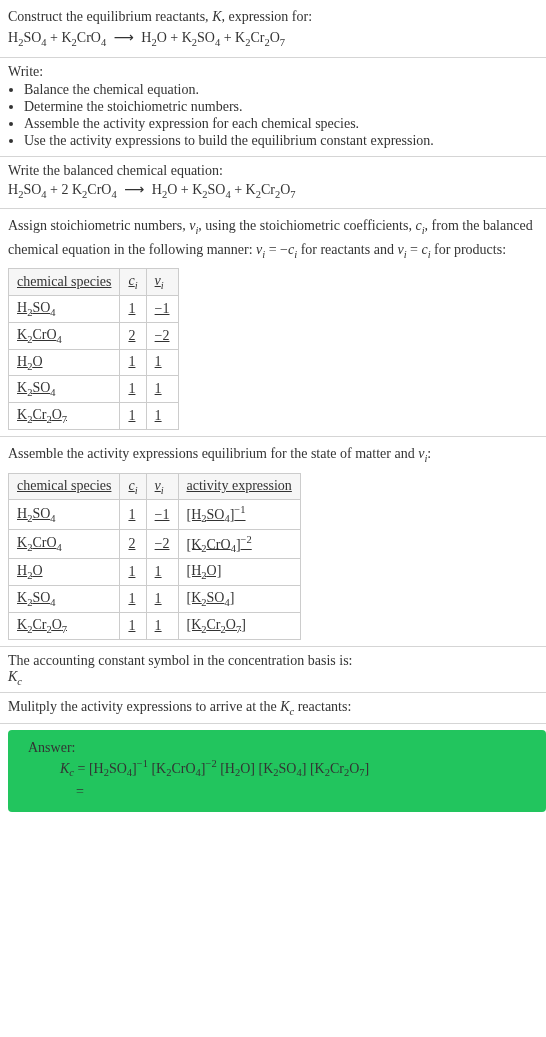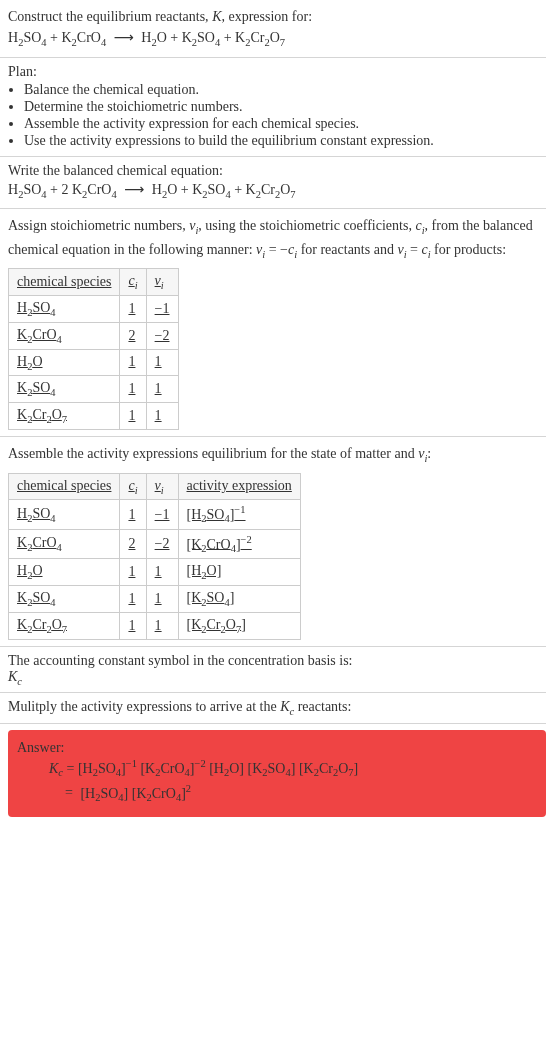--- a/index.html
+++ b/index.html
@@ -10,23 +10,23 @@
     color: #333;
     width: 546px;
     background: #fff;
   }
   .section {
     padding: 6px 8px;
     border-bottom: 1px solid #d5d5d5;
   }
   .section:last-child { border-bottom: none; }
   .answer-box {
-    background: #ef4444;
+    background: #22c55e;
     border-radius: 4px;
-    padding: 10px 9px;
+    padding: 10px 20px;
     margin: 6px 0 10px 8px;
   }
   table {
     border-collapse: collapse;
     margin-top: 6px;
     font-size: 14px;
   }
   th, td {
     border: 1px solid #ccc;
     padding: 4px 8px;
@@ -59,21 +59,21 @@
     <span>Construct the equilibrium reactants, </span><span class="ital">K</span><span>, expression for:</span>
   </div>
   <div class="row">
     <span><span>H</span><span class="sub">2</span><span>SO</span><span class="sub">4</span></span><span> + </span><span><span>K</span><span class="sub">2</span><span>CrO</span><span class="sub">4</span></span>
     <span class="arrow">⟶</span>
     <span><span>H</span><span class="sub">2</span><span>O</span></span><span> + </span><span><span>K</span><span class="sub">2</span><span>SO</span><span class="sub">4</span></span><span> + </span><span><span>K</span><span class="sub">2</span><span>Cr</span><span class="sub">2</span><span>O</span><span class="sub">7</span></span>
   </div>
 </div>
 
 <div class="section">
-  <div>Plan:</div>
+  <div>Write:</div>
   <ul class="plan">
     <li>Balance the chemical equation.</li>
     <li>Determine the stoichiometric numbers.</li>
     <li>Assemble the activity expression for each chemical species.</li>
     <li>Use the activity expressions to build the equilibrium constant expression.</li>
   </ul>
 </div>
 
 <div class="section">
   <div>Write the balanced chemical equation:</div>
@@ -182,16 +182,15 @@
 </div>
 
 <div class="answer-box">
   <div>Answer:</div>
   <div class="indent-eq row">
     <span class="ital">K</span><span class="sub ital">c</span><span> = </span><span>[H</span><span class="sub">2</span><span>SO</span><span class="sub">4</span><span>]</span><span class="sup">−1</span><span> </span><span>[K</span><span class="sub">2</span><span>CrO</span><span class="sub">4</span><span>]</span><span class="sup">−2</span><span> </span><span>[H</span><span class="sub">2</span><span>O] </span><span>[K</span><span class="sub">2</span><span>SO</span><span class="sub">4</span><span>] </span><span>[K</span><span class="sub">2</span><span>Cr</span><span class="sub">2</span><span>O</span><span class="sub">7</span><span>]</span>
   </div>
   <div class="indent-eq row" style="padding-left:48px;">
     <span> = </span>
     <span class="frac">
-      <span class="den"><span>[H</span><span class="sub">2</span><span>SO</span><span class="sub">4</span><span>] [K</span><span class="sub">2</span><span>CrO</span><span class="sub">4</span><span>]</span><span class="sup">2</span></span>
     </span>
   </div>
 </div>
 
 </body></html>

